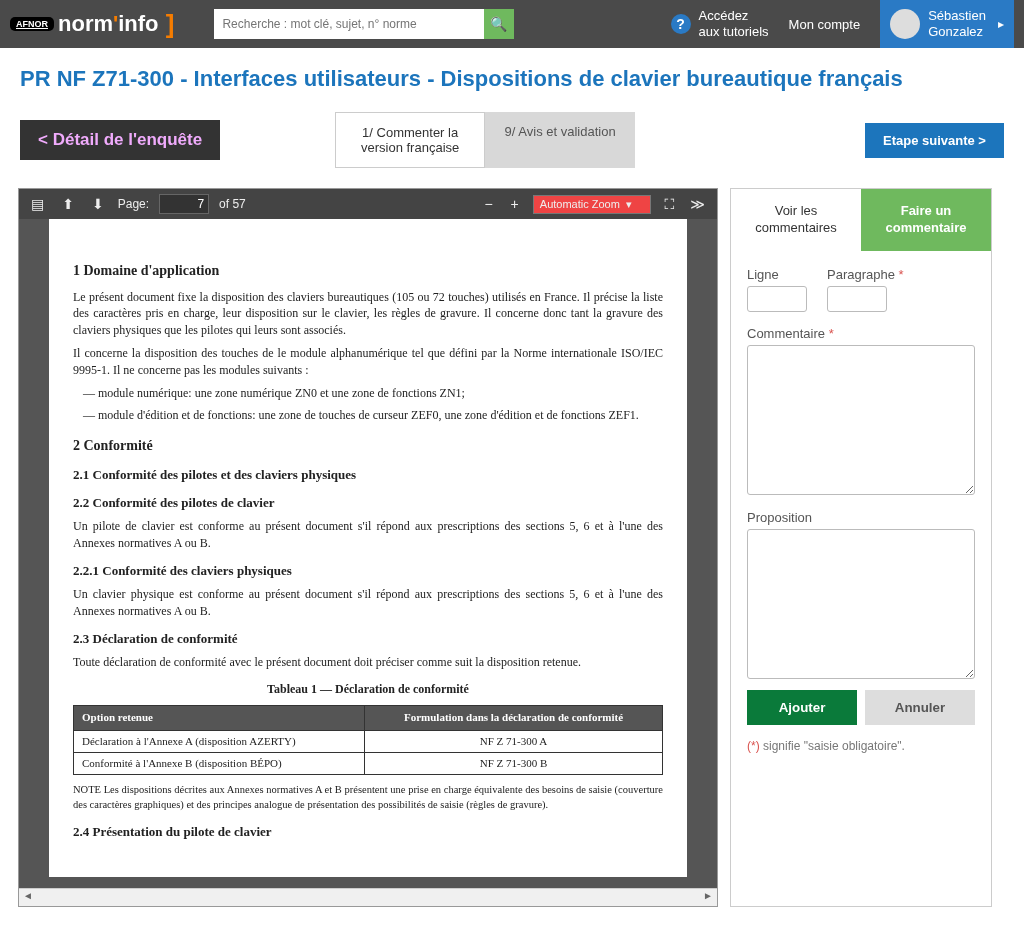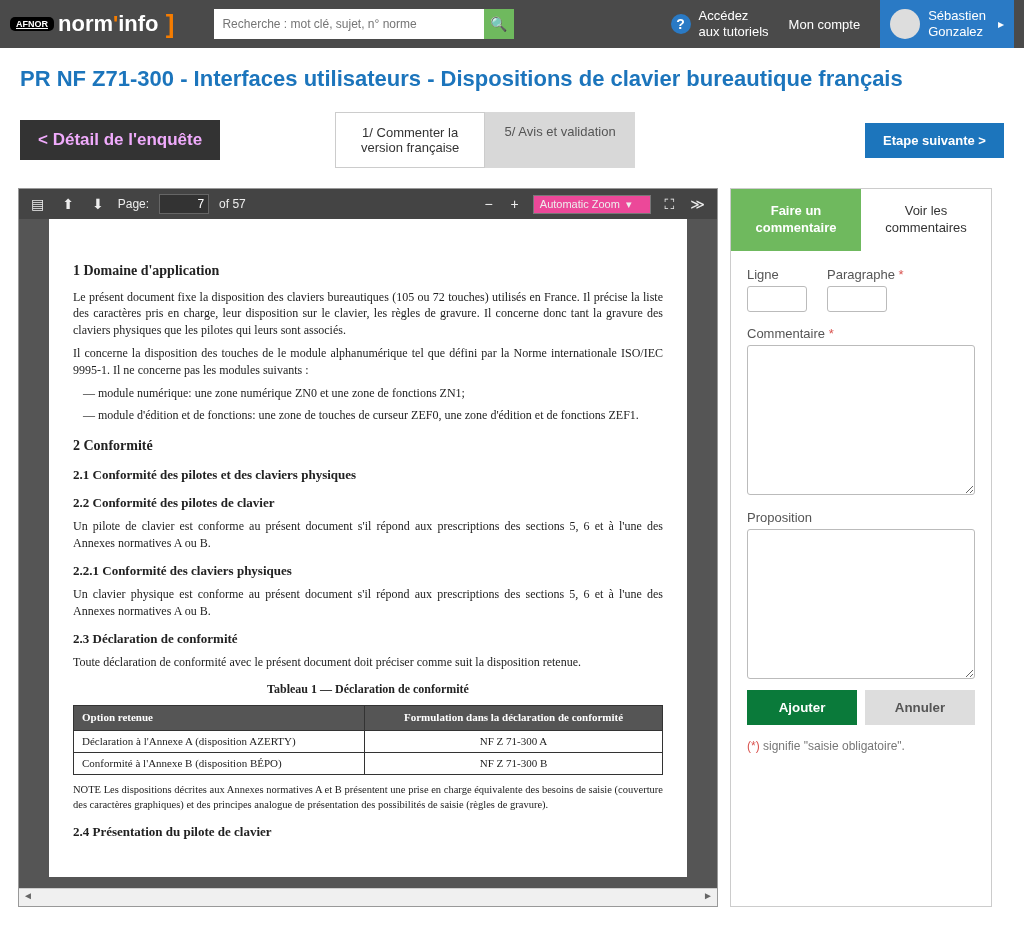--- a/index.html
+++ b/index.html
@@ -28,21 +28,21 @@
 .tabs { display: flex; margin: 0 auto; }
 .tab { width: 150px; text-align: center; padding: 12px 8px; font-size: 13px; cursor: pointer; }
 .tab.active { background: #fff; border: 1px solid #ccc; color:#333;}
 .tab.inactive { background: #d8d8d8; color: #555; }
 .next-btn { background: #1c75bc; color: #fff; border: none; padding: 10px 18px; font-size: 13px; font-weight: bold; cursor: pointer; margin-left:auto;}
 .main { display: flex; gap: 12px; padding: 0 18px 30px; }
 .viewer { width: 700px; border: 1px solid #999; background:#fff;}
 .viewer-toolbar { background: #444; height: 30px; display: flex; align-items: center; padding: 0 8px; color: #eee; font-size: 12px; gap: 10px; }
 .tb-btn { background: transparent; border: none; color: #eee; cursor: pointer; font-size: 14px; padding:0 4px;}
 .page-input { width: 50px; height: 20px; background: #333; border: 1px solid #666; color: #fff; text-align: right; padding: 0 4px; font-size:12px;}
-.zoom-select { background: #ec4899; border: 1px solid #777; color: #eee; font-size: 11px; padding: 2px 18px 2px 6px; position:relative;}
+.zoom-select { background: #ef4444; border: 1px solid #777; color: #eee; font-size: 11px; padding: 2px 18px 2px 6px; position:relative;}
 .tb-right { margin-left: auto; display:flex; gap:8px;}
 .viewer-body { height: 669px; overflow: auto; background: #555; padding: 0 30px; }
 .doc-page { background: #fff; padding: 30px 24px; font-family: Georgia, serif; font-size: 12px; color: #222; line-height:1.4;}
 .doc-page h2 { font-size: 14px; margin: 12px 0 8px; font-weight:bold;}
 .doc-page h3 { font-size: 13px; margin: 10px 0 6px; font-weight:bold;}
 .doc-page p { margin: 6px 0; text-align: justify; }
 .doc-page table { width: 100%; border-collapse: collapse; margin: 8px 0; font-size: 11px; }
 .doc-page th { background: #555; color: #fff; border: 1px solid #333; padding: 4px 8px; text-align: left; }
 .doc-page td { border: 1px solid #333; padding: 3px 8px; }
 .doc-page .caption { text-align: center; font-weight: bold; margin: 10px 0 4px; }
@@ -104,21 +104,21 @@
 </div>
 
 <div class="title-bar">
   <div class="page-title">PR NF Z71-300 - Interfaces utilisateurs - Dispositions de clavier bureautique français</div>
 </div>
 
 <div class="subhead">
   <button class="back-btn">&lt; Détail de l'enquête</button>
   <div class="tabs">
     <div class="tab active">1/ Commenter la version française</div>
-    <div class="tab inactive">5/ Avis et validation</div>
+    <div class="tab inactive">9/ Avis et validation</div>
   </div>
   <button class="next-btn">Etape suivante &gt;</button>
 </div>
 
 <div class="main">
   <div class="viewer">
     <div class="viewer-toolbar">
       <button class="tb-btn">▤</button>
       <button class="tb-btn">⬆</button>
       <button class="tb-btn">⬇</button>
@@ -168,22 +168,22 @@
           </table>
         <p class="note">NOTE     Les dispositions décrites aux Annexes normatives A et B présentent une prise en charge équivalente des besoins de saisie (couverture des caractères graphiques) et des principes analogue de présentation des possibilités de saisie (règles de gravure).</p>
         <h3>2.4   Présentation du pilote de clavier</h3>
       </div>
     </div>
     <div class="hscroll"></div>
   </div>
 
   <div class="side">
     <div class="side-tabs">
+      <div class="side-tab inactive">Voir les commentaires</div>
       <div class="side-tab active">Faire un commentaire</div>
-      <div class="side-tab inactive">Voir les commentaires</div>
     </div>
     <div class="form">
       <div class="form-row">
         <div class="form-col">
           <label><span>Ligne</span></label>
           <input type="text" style="">
         </div>
         <div class="form-col">
           <label><span>Paragraphe</span> <span class="req">*</span></label>
           <input type="text" style="">

